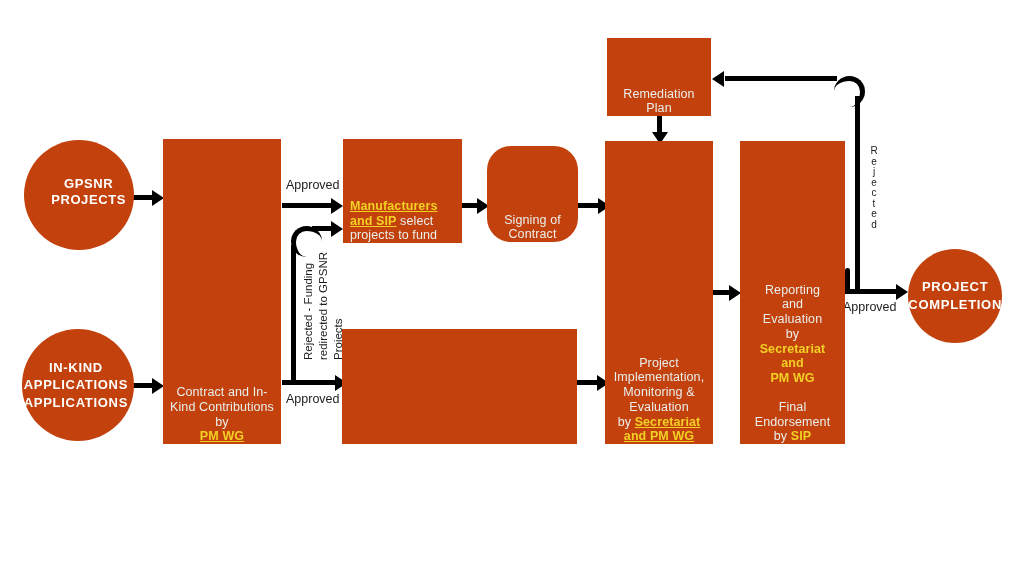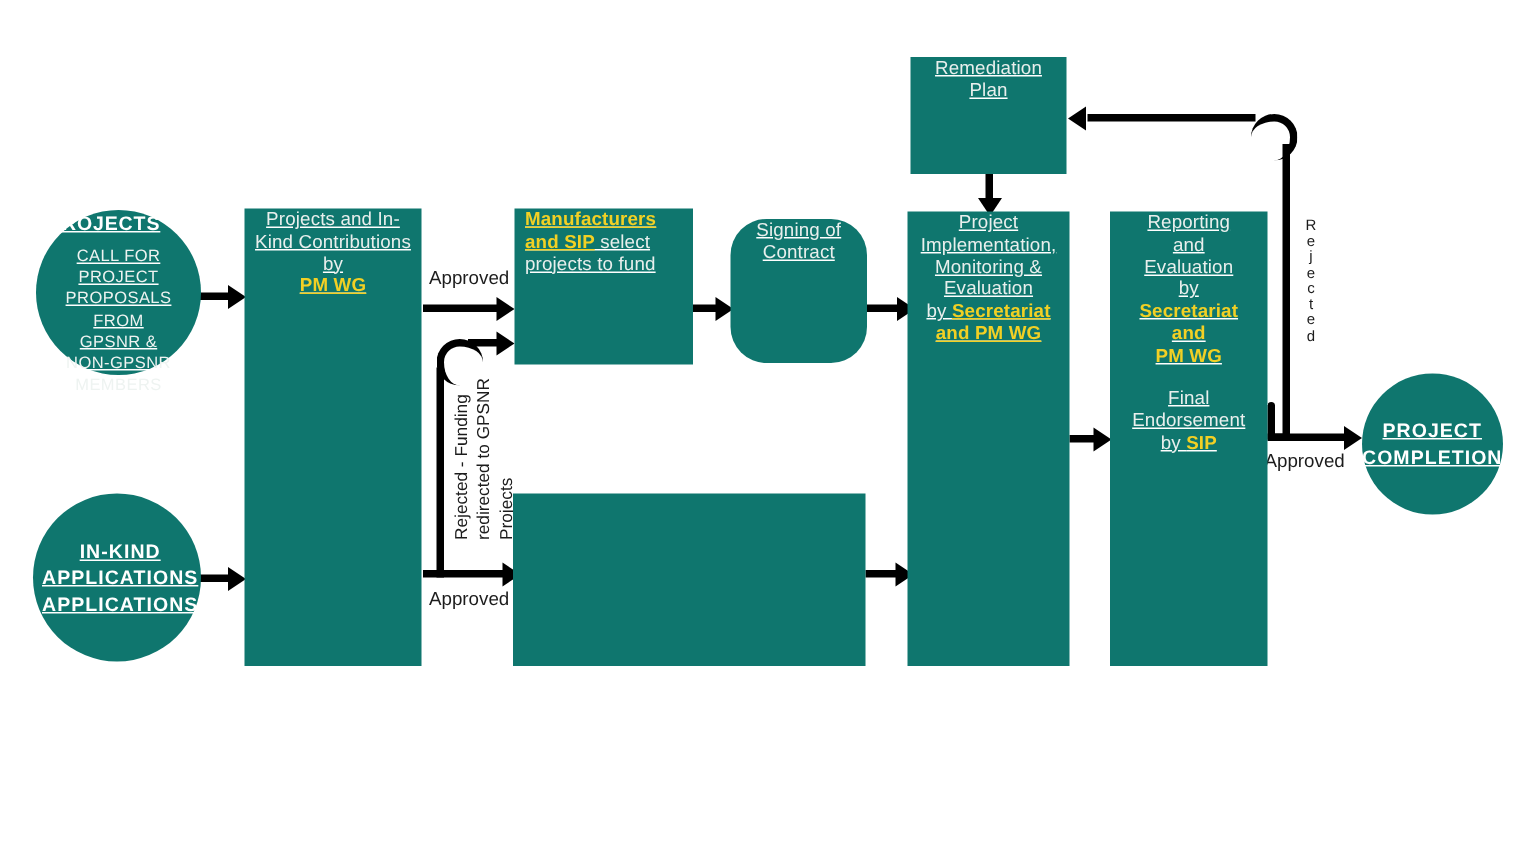--- a/index.html
+++ b/index.html
@@ -7,29 +7,28 @@
     width:1024px;height:576px;
     background:#ffffff;
     font-family:"Liberation Sans", sans-serif;
     overflow:hidden;
   }
   #canvas{position:relative;width:1024px;height:576px;}
 
   
   .node{
     position:absolute;
-    background:#0f766e;
+    background:#c2410c;
     color:#ffffff;
     display:flex;
-    align-items:flex-start;
+    align-items:flex-end;
     justify-content:center;
     text-align:center;
     box-sizing:border-box;
     line-height:1.18;
-    text-decoration:underline;
   }
   .circle{border-radius:50%;flex-direction:column;}
   .rect{}
 
   .circ-title{
     font-weight:bold;
     letter-spacing:.6px;
     font-size:13px;
     color:#ffffff;
     margin-bottom:7px;
@@ -157,40 +156,33 @@
   <div class="elbow bl" style="left:845px;top:268px;width:0px;height:0px;"></div>
   <div class="ln h" style="left:845px;top:289px;width:55px;"></div>
   <div class="arrow ar-r" style="left:896px;top:283.5px;"></div>
   <div class="lbl" style="left:843px;top:300px;">Approved</div>
 
   <div class="node circle" style="left:24px;top:140px;width:110px;height:110px;padding:0 8px;">
     <div class="circ-title">
       <div>GPSNR</div>
       <div>PROJECTS</div>
     </div>
-    <div class="circ-sub">
-      <div>CALL FOR PROJECT</div>
-      <div>PROPOSALS FROM</div>
-      <div>GPSNR &amp;</div>
-      <div>NON-GPSNR</div>
-      <div>MEMBERS</div>
-    </div>
   </div>
 
   <div class="node circle" style="left:22px;top:329px;width:112px;height:112px;padding:0 6px;">
     <div class="circ-only">
       <div>IN-KIND</div>
       <div>APPLICATIONS</div>
       <div>APPLICATIONS</div>
     </div>
   </div>
 
   <div class="node rect" style="left:163px;top:139px;width:118px;height:305px;padding:0 6px;">
     <div class="txt">
-      <div>Projects and In-</div>
+      <div>Contract and In-</div>
       <div>Kind Contributions</div>
       <div>by</div>
       <div class="hl-u">PM WG</div>
     </div>
   </div>
 
   <div class="node rect" style="left:343px;top:139px;width:119px;height:104px;padding:0 7px;">
     <div class="txt" style="text-align:left;">
       <span class="hl-u">Manufacturers</span><br>
       <span class="hl-u">and SIP</span><span> select projects to fund</span>

